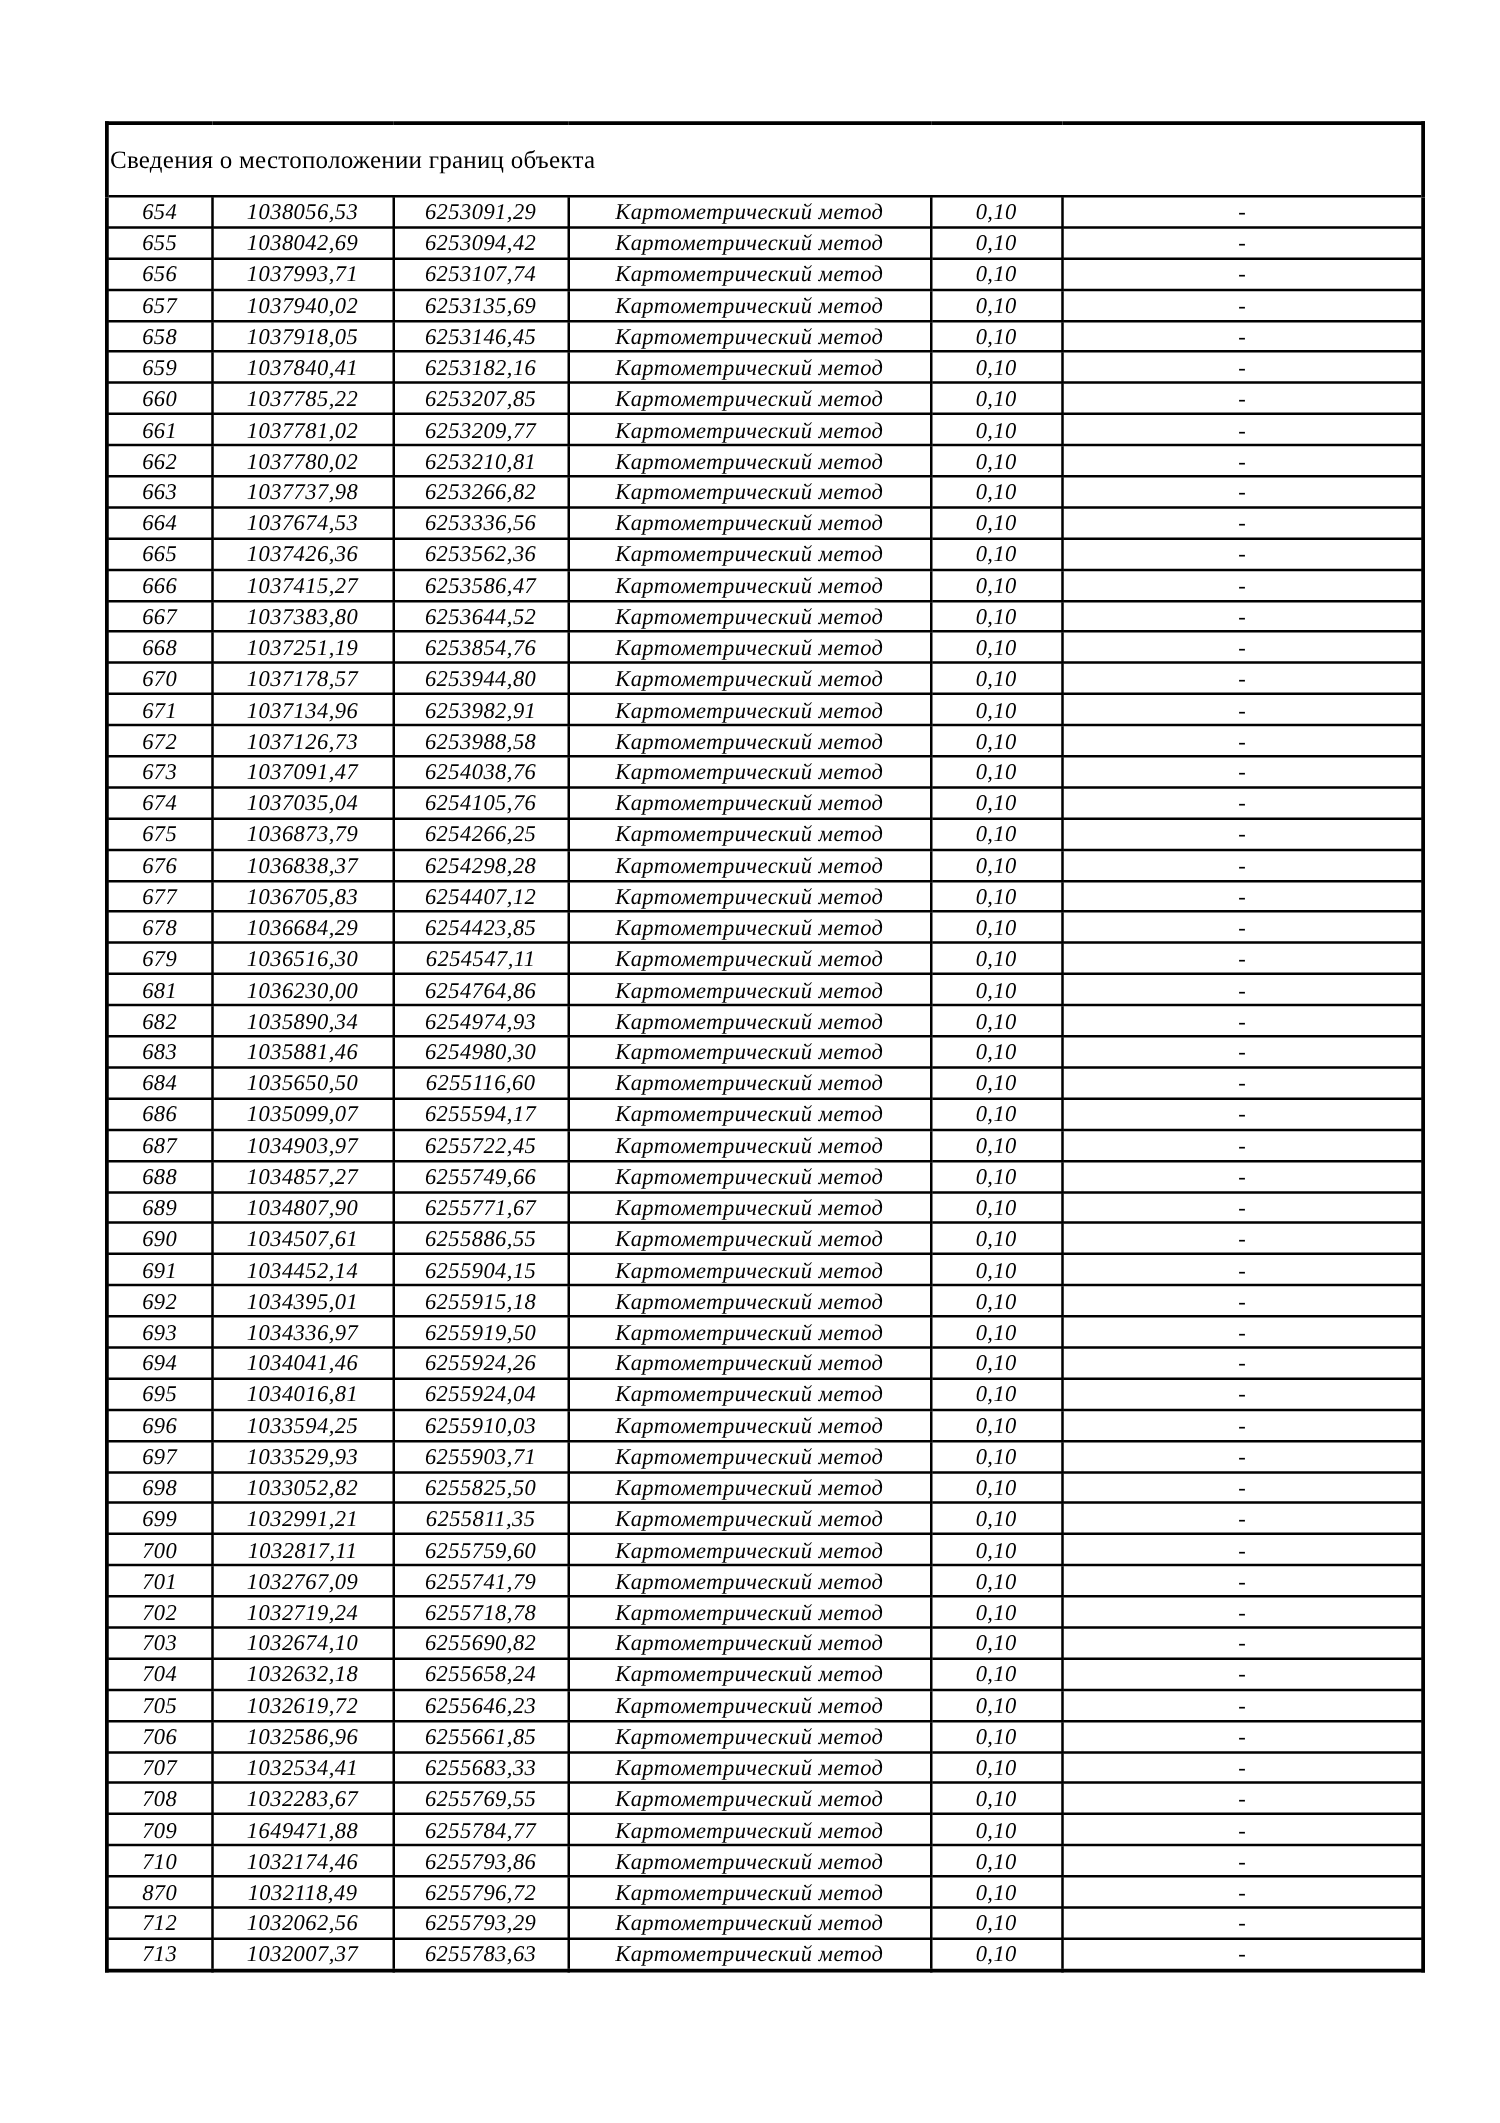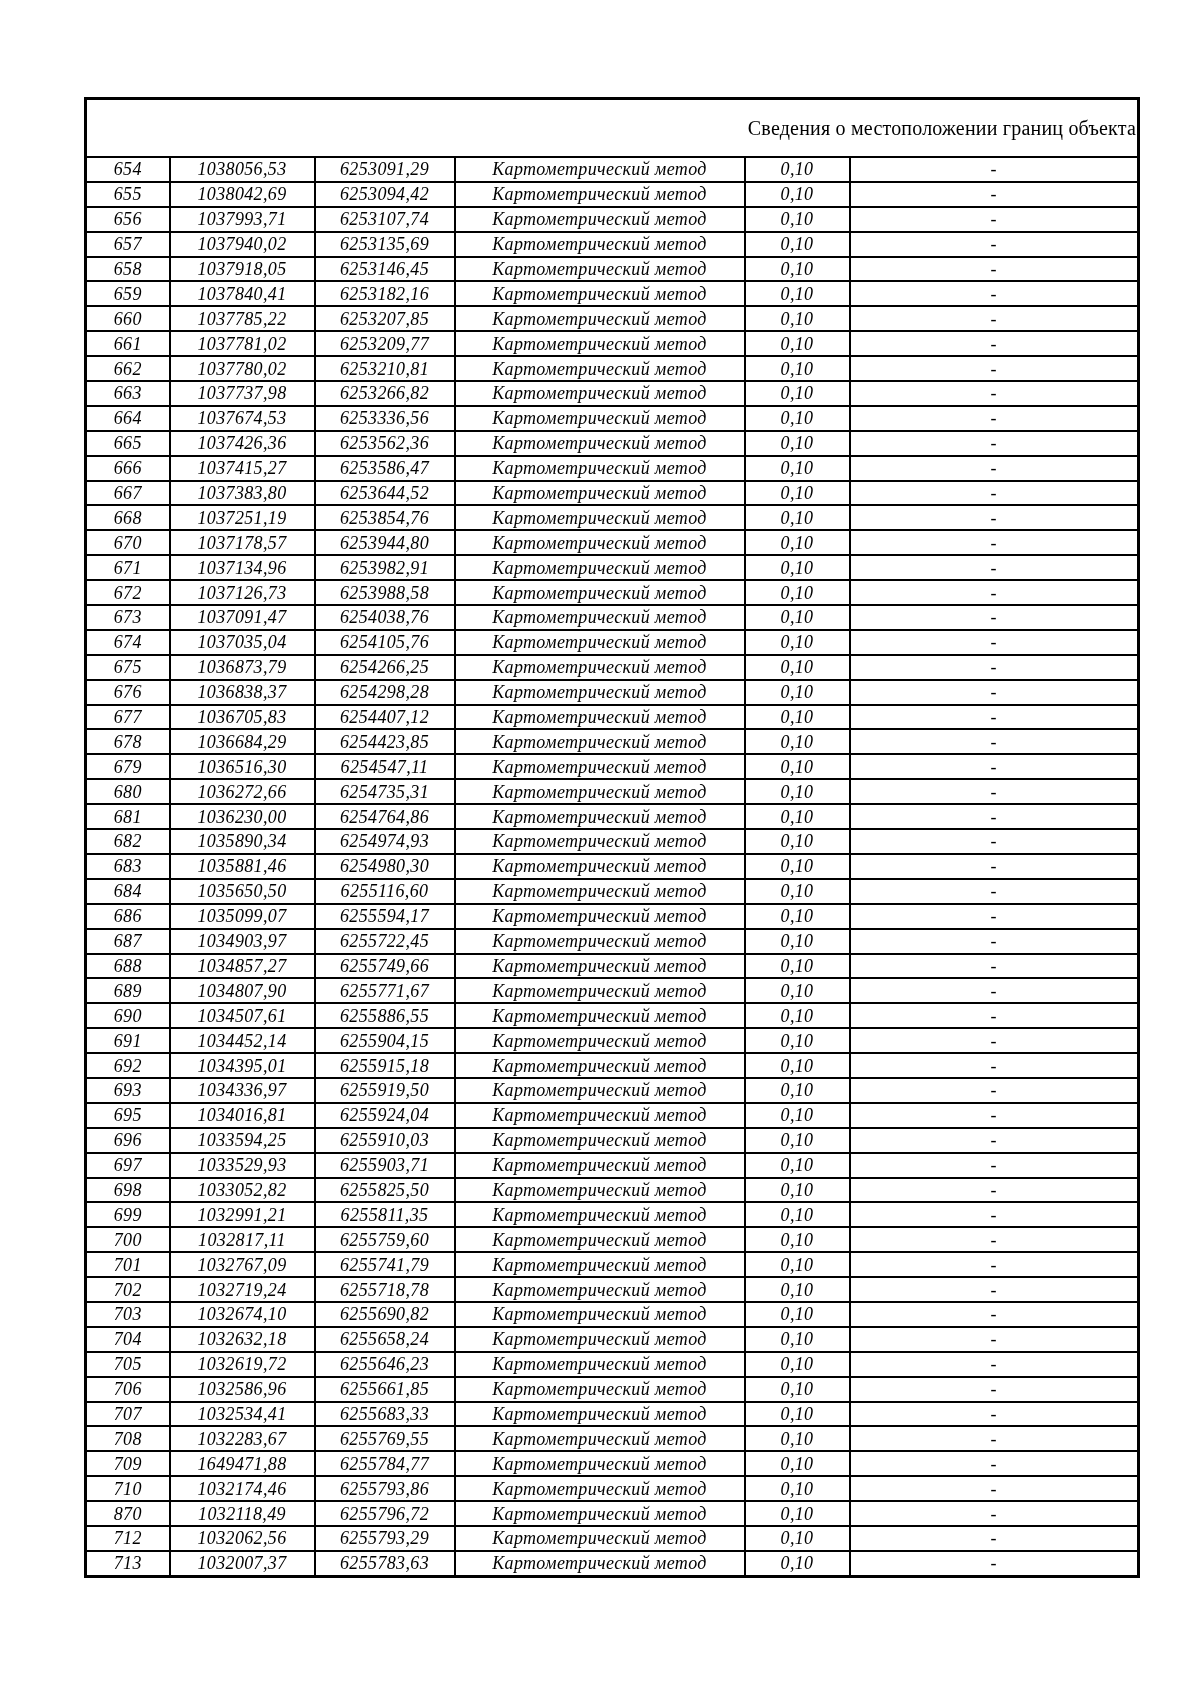--- a/index.html
+++ b/index.html
@@ -23,21 +23,21 @@
     border-collapse: collapse;
     table-layout: fixed;
     border: 3px solid #000000;
   }
   th.title-cell {
     border: 3px solid #000000;
     border-bottom: 2px solid #000000;
     height: 54px;
     font-size: 20px;
     font-weight: 400;
-    text-align: right;
+    text-align: left;
     vertical-align: middle;
     font-style: normal;
     letter-spacing: 0.01em;
   }
   td.data-cell {
     border: 2px solid #000000;
     height: 22.9px;
     padding: 0;
     font-size: 18px;
     font-style: italic;
@@ -262,28 +262,20 @@
         </tr>
         <tr>
           <td class="data-cell c0">679</td>
           <td class="data-cell c1">1036516,30</td>
           <td class="data-cell c2">6254547,11</td>
           <td class="data-cell c3">Картометрический метод</td>
           <td class="data-cell c4">0,10</td>
           <td class="data-cell c5">-</td>
         </tr>
         <tr>
-          <td class="data-cell c0">680</td>
-          <td class="data-cell c1">1036272,66</td>
-          <td class="data-cell c2">6254735,31</td>
-          <td class="data-cell c3">Картометрический метод</td>
-          <td class="data-cell c4">0,10</td>
-          <td class="data-cell c5">-</td>
-        </tr>
-        <tr>
           <td class="data-cell c0">681</td>
           <td class="data-cell c1">1036230,00</td>
           <td class="data-cell c2">6254764,86</td>
           <td class="data-cell c3">Картометрический метод</td>
           <td class="data-cell c4">0,10</td>
           <td class="data-cell c5">-</td>
         </tr>
         <tr>
           <td class="data-cell c0">682</td>
           <td class="data-cell c1">1035890,34</td>
@@ -361,20 +353,28 @@
           <td class="data-cell c1">1034395,01</td>
           <td class="data-cell c2">6255915,18</td>
           <td class="data-cell c3">Картометрический метод</td>
           <td class="data-cell c4">0,10</td>
           <td class="data-cell c5">-</td>
         </tr>
         <tr>
           <td class="data-cell c0">693</td>
           <td class="data-cell c1">1034336,97</td>
           <td class="data-cell c2">6255919,50</td>
+          <td class="data-cell c3">Картометрический метод</td>
+          <td class="data-cell c4">0,10</td>
+          <td class="data-cell c5">-</td>
+        </tr>
+        <tr>
+          <td class="data-cell c0">694</td>
+          <td class="data-cell c1">1034041,46</td>
+          <td class="data-cell c2">6255924,26</td>
           <td class="data-cell c3">Картометрический метод</td>
           <td class="data-cell c4">0,10</td>
           <td class="data-cell c5">-</td>
         </tr>
         <tr>
           <td class="data-cell c0">695</td>
           <td class="data-cell c1">1034016,81</td>
           <td class="data-cell c2">6255924,04</td>
           <td class="data-cell c3">Картометрический метод</td>
           <td class="data-cell c4">0,10</td>

